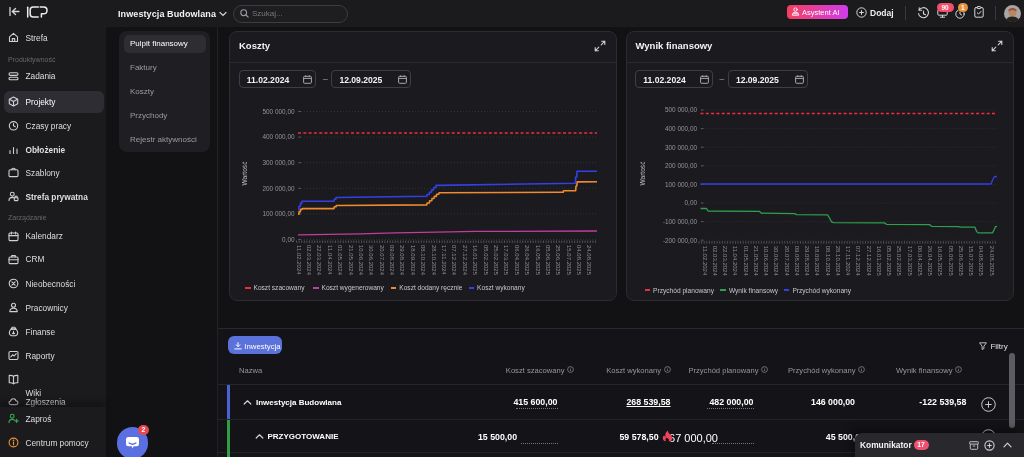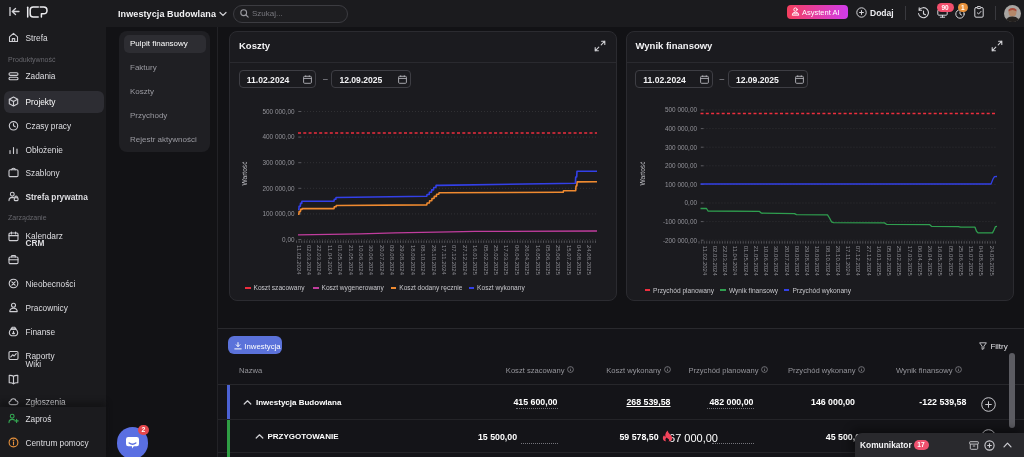--- a/index.html
+++ b/index.html
@@ -114,21 +114,21 @@
       <circle cx="5.5" cy="5.8" r="4.2"></circle>
       <path d="M5.5 3.6 V5.8 L7.2 6.8"></path>
     </g>
   </svg>
 <div class="abs" style="left:25.5px;top:120.8px;font-size:8.3px;font-weight:normal;color:#dfdfe3">Czasy pracy</div>
 <svg class="abs" style="left:8px;top:143.7px" width="11" height="11" viewBox="0 0 11 11">
     <g class="ic">
       <path d="M2 9.5 V6.5 M5.5 9.5 V3.5 M9 9.5 V5"></path>
     </g>
   </svg>
-<div class="abs" style="left:25.5px;top:144.6px;font-size:8.3px;font-weight:normal;color:#dfdfe3">Obłożenie</div>
+<div class="abs" style="left:25.5px;top:144.6px;font-size:8.3px;font-weight:bold;color:#dfdfe3">Obłożenie</div>
 <svg class="abs" style="left:8px;top:167.3px" width="11" height="11" viewBox="0 0 11 11">
     <g class="ic">
       <rect x="1" y="2.8" width="9" height="6.8" rx="1.2"></rect>
       <path d="M3.7 2.8 Q3.7 1.2 5.5 1.2 Q7.3 1.2 7.3 2.8"></path>
     </g>
   </svg>
 <div class="abs" style="left:25.5px;top:168.2px;font-size:8.3px;font-weight:normal;color:#dfdfe3">Szablony</div>
 <svg class="abs" style="left:8px;top:190.8px" width="11" height="11" viewBox="0 0 11 11">
     <g class="ic">
       <circle cx="4.3" cy="3.2" r="1.9"></circle>
@@ -145,21 +145,21 @@
       <path d="M1 4.6 H10 M3.4 1 V3 M7.6 1 V3"></path>
     </g>
   </svg>
 <div class="abs" style="left:25.5px;top:231.4px;font-size:8.3px;font-weight:normal;color:#dfdfe3">Kalendarz</div>
 <svg class="abs" style="left:8px;top:254.3px" width="11" height="11" viewBox="0 0 11 11">
     <g class="ic">
       <rect x="1" y="3" width="9" height="6.6" rx="1.2"></rect>
       <path d="M3.7 3 V1.6 H7.3 V3 M1 5.8 H10"></path>
     </g>
   </svg>
-<div class="abs" style="left:25.5px;top:238px;font-size:8.3px;font-weight:bold;color:#dfdfe3">CRM</div>
+<div class="abs" style="left:25.5px;top:254px;font-size:8.3px;font-weight:normal;color:#dfdfe3">CRM</div>
 <svg class="abs" style="left:8px;top:278.2px" width="11" height="11" viewBox="0 0 11 11">
     <g class="ic">
       <circle cx="5.5" cy="5.5" r="4.3"></circle>
       <path d="M3.9 3.9 L7.1 7.1 M7.1 3.9 L3.9 7.1"></path>
     </g>
   </svg>
 <div class="abs" style="left:25.5px;top:279.1px;font-size:8.3px;font-weight:normal;color:#dfdfe3">Nieobecności</div>
 <svg class="abs" style="left:8px;top:302.0px" width="11" height="11" viewBox="0 0 11 11">
     <g class="ic">
       <circle cx="5.5" cy="3.2" r="2"></circle>
@@ -180,21 +180,21 @@
       <rect x="1" y="1.5" width="9" height="8" rx="1.2"></rect>
       <path d="M2.8 6.8 L4.6 4.8 L6.2 6 L8.2 3.6"></path>
     </g>
   </svg>
 <div class="abs" style="left:25.5px;top:350.6px;font-size:8.3px;font-weight:normal;color:#dfdfe3">Raporty</div>
 <svg class="abs" style="left:8px;top:373.5px" width="11" height="11" viewBox="0 0 11 11">
     <g class="ic">
       <path d="M5.5 2.4 Q4.2 1.2 1.2 1.4 V8.8 Q4.2 8.6 5.5 9.8 Q6.8 8.6 9.8 8.8 V1.4 Q6.8 1.2 5.5 2.4 V9.2"></path>
     </g>
   </svg>
-<div class="abs" style="left:25.5px;top:359px;font-size:8.3px;font-weight:normal;color:#dfdfe3">Wiki</div>
+<div class="abs" style="left:25.5px;top:388px;font-size:8.3px;font-weight:normal;color:#dfdfe3">Wiki</div>
 <svg class="abs" style="left:8px;top:396.0px" width="11" height="11" viewBox="0 0 11 11">
     <g class="ic">
       <path d="M3 8.6 Q1 8.6 1 6.8 Q1 5.2 2.7 5 Q3 2.8 5.4 2.8 Q7.6 2.8 8 4.8 Q10 5 10 6.8 Q10 8.6 8 8.6 Z"></path>
     </g>
   </svg>
 <div class="abs" style="left:25.5px;top:396.9px;font-size:8.3px;font-weight:normal;color:#dfdfe3">Zgłoszenia</div>
 <div class="abs" style="left:0;top:407px;width:106px;height:50px;background:#1b1b1e;box-shadow:0 -5px 6px rgba(10,10,12,.45)"></div>
 <svg class="abs" style="left:8px;top:413px" width="11" height="11" viewBox="0 0 11 11">
     <g stroke="#34a853" fill="none" stroke-width="1.1" stroke-linecap="round" stroke-linejoin="round">
       <circle cx="4.2" cy="3.2" r="1.9"></circle>

